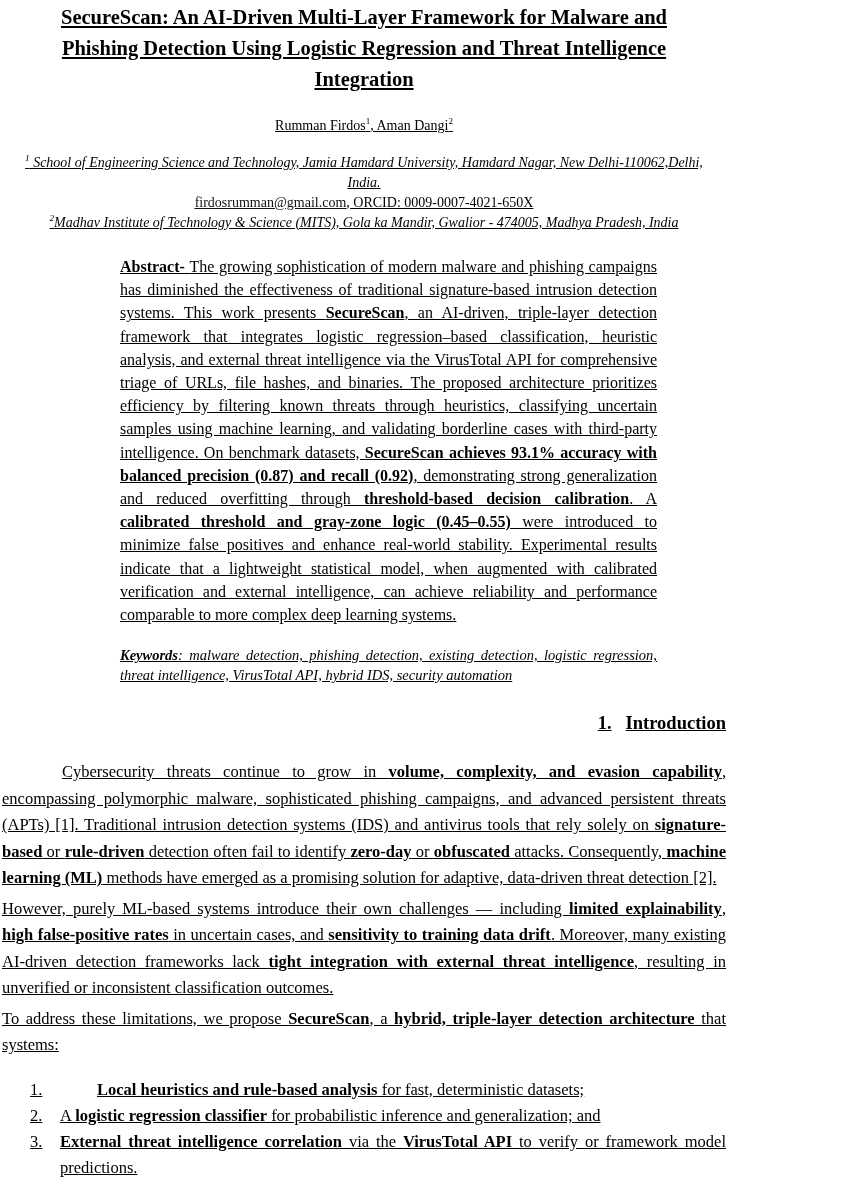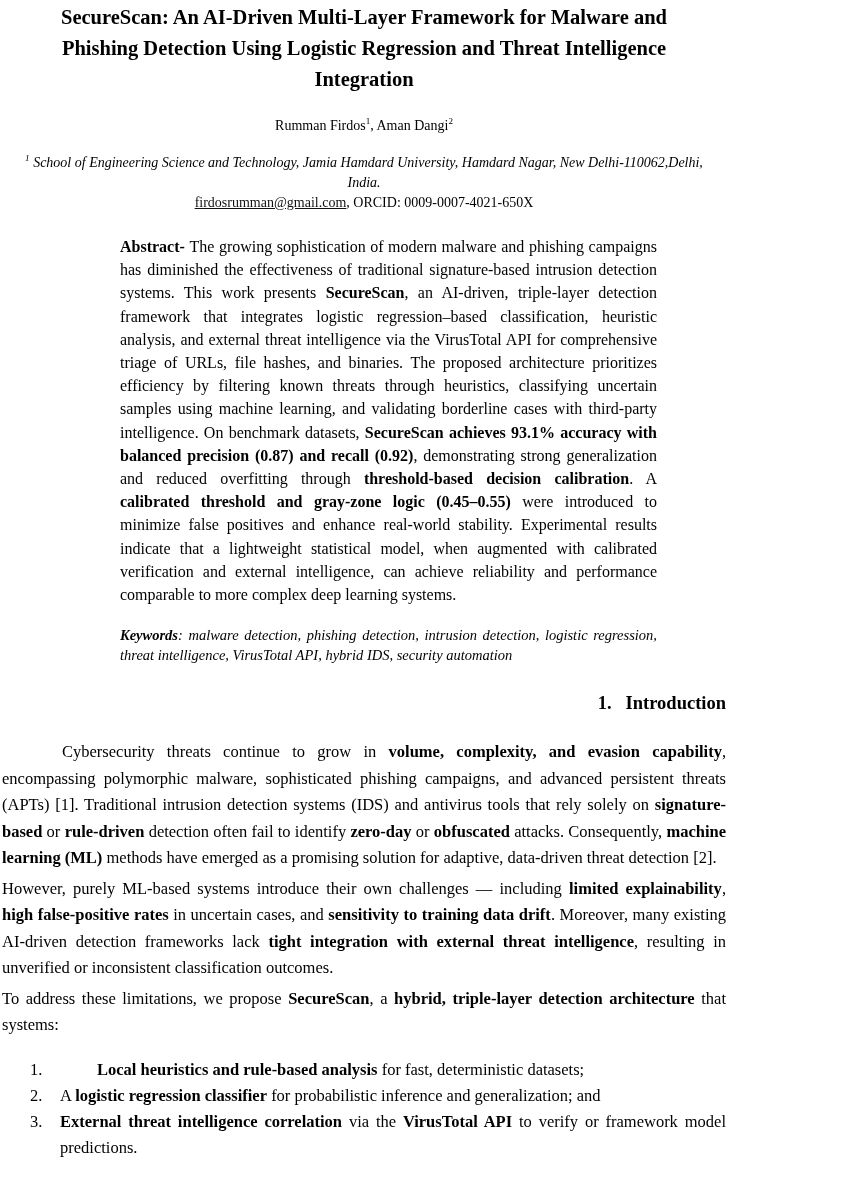--- a/index.html
+++ b/index.html
@@ -2,21 +2,21 @@
 <html><head>
 <meta charset="utf-8">
 <style>
   * { margin: 0; padding: 0; box-sizing: border-box; }
   html, body { background: #ffffff; }
   body {
     width: 868px; height: 1200px; overflow: hidden;
     font-family: "Liberation Serif", serif;
     color: #000000;
   }
-  .page { width: 728px; height: 1200px; padding-top: 2px; }
+  .page { width: 728px; height: 1200px; padding-top: 2px; text-decoration: underline; }
 
   .title {
     font-size: 20.5px; line-height: 31px; font-weight: bold;
     text-align: center; padding: 0 24px;
   }
   .authors {
     margin-top: 22px; font-size: 14px; text-align: center; line-height: 18px;
   }
   .affil {
     margin: 18px auto 0; max-width: 700px;
@@ -54,25 +54,26 @@
 
 <div class="page">
 
   <h1 class="title">SecureScan: An AI-Driven Multi-Layer Framework for Malware and Phishing Detection Using Logistic Regression and Threat Intelligence Integration</h1>
 
   <div class="authors"><span>Rumman Firdos</span><sup>1</sup><span>, Aman Dangi</span><sup>2</sup></div>
 
   <div class="affil">
     <div class="affil-line"><sup style="font-style: italic;">1</sup><span style="font-style: italic;"> School of Engineering Science and Technology, Jamia Hamdard University, Hamdard Nagar, New Delhi-110062,Delhi, India.</span></div>
     <div class="affil-line"><span class="u">firdosrumman@gmail.com</span><span>, ORCID: 0009-0007-4021-650X</span></div>
+    <div class="affil-line"><sup style="font-style: italic;">2</sup><span style="font-style: italic;">Madhav Institute of Technology &amp; Science (MITS), Gola ka Mandir, Gwalior - 474005, Madhya Pradesh, India</span></div>
   </div>
 
   <p class="abstract"><span style="font-weight: bold;">Abstract- </span><span>The growing sophistication of modern malware and phishing campaigns has diminished the effectiveness of traditional signature-based intrusion detection systems. This work presents </span><span style="font-weight: bold;">SecureScan</span><span>, an AI-driven, triple-layer detection framework that integrates logistic regression–based classification, heuristic analysis, and external threat intelligence via the VirusTotal API for comprehensive triage of URLs, file hashes, and binaries. The proposed architecture prioritizes efficiency by filtering known threats through heuristics, classifying uncertain samples using machine learning, and validating borderline cases with third-party intelligence. On benchmark datasets, </span><span style="font-weight: bold;">SecureScan achieves 93.1% accuracy with balanced precision (0.87) and recall (0.92)</span><span>, demonstrating strong generalization and reduced overfitting through </span><span style="font-weight: bold;">threshold-based decision calibration</span><span>. A </span><span style="font-weight: bold;">calibrated threshold and gray-zone logic (0.45–0.55)</span><span> were introduced to minimize false positives and enhance real-world stability. Experimental results indicate that a lightweight statistical model, when augmented with calibrated verification and external intelligence, can achieve reliability and performance comparable to more complex deep learning systems.</span></p>
 
-  <p class="keywords"><span style="font-weight: bold; font-style: italic;">Keywords</span><span style="font-style: italic;">: malware detection, phishing detection, intrusion detection, logistic regression, threat intelligence, VirusTotal API, hybrid IDS, security automation</span></p>
+  <p class="keywords"><span style="font-weight: bold; font-style: italic;">Keywords</span><span style="font-style: italic;">: malware detection, phishing detection, existing detection, logistic regression, threat intelligence, VirusTotal API, hybrid IDS, security automation</span></p>
 
   <h2 class="section">
     <span class="sec-num">1.</span><span class="sec-title">Introduction</span>
   </h2>
 
   <p class="para indent"><span>Cybersecurity threats continue to grow in </span><span style="font-weight: bold;">volume, complexity, and evasion capability</span><span>, encompassing polymorphic malware, sophisticated phishing campaigns, and advanced persistent threats (APTs) [1]. Traditional intrusion detection systems (IDS) and antivirus tools that rely solely on </span><span style="font-weight: bold;">signature-based</span><span> or </span><span style="font-weight: bold;">rule-driven</span><span> detection often fail to identify </span><span style="font-weight: bold;">zero-day</span><span> or </span><span style="font-weight: bold;">obfuscated</span><span> attacks. Consequently, </span><span style="font-weight: bold;">machine learning (ML)</span><span> methods have emerged as a promising solution for adaptive, data-driven threat detection [2].</span></p>
 
   <p class="para"><span>However, purely ML-based systems introduce their own challenges — including </span><span style="font-weight: bold;">limited explainability</span><span>, </span><span style="font-weight: bold;">high false-positive rates</span><span> in uncertain cases, and </span><span style="font-weight: bold;">sensitivity to training data drift</span><span>. Moreover, many existing AI-driven detection frameworks lack </span><span style="font-weight: bold;">tight integration with external threat intelligence</span><span>, resulting in unverified or inconsistent classification outcomes.</span></p>
 
   <p class="para"><span>To address these limitations, we propose </span><span style="font-weight: bold;">SecureScan</span><span>, a </span><span style="font-weight: bold;">hybrid, triple-layer detection architecture</span><span> that systems:</span></p>

